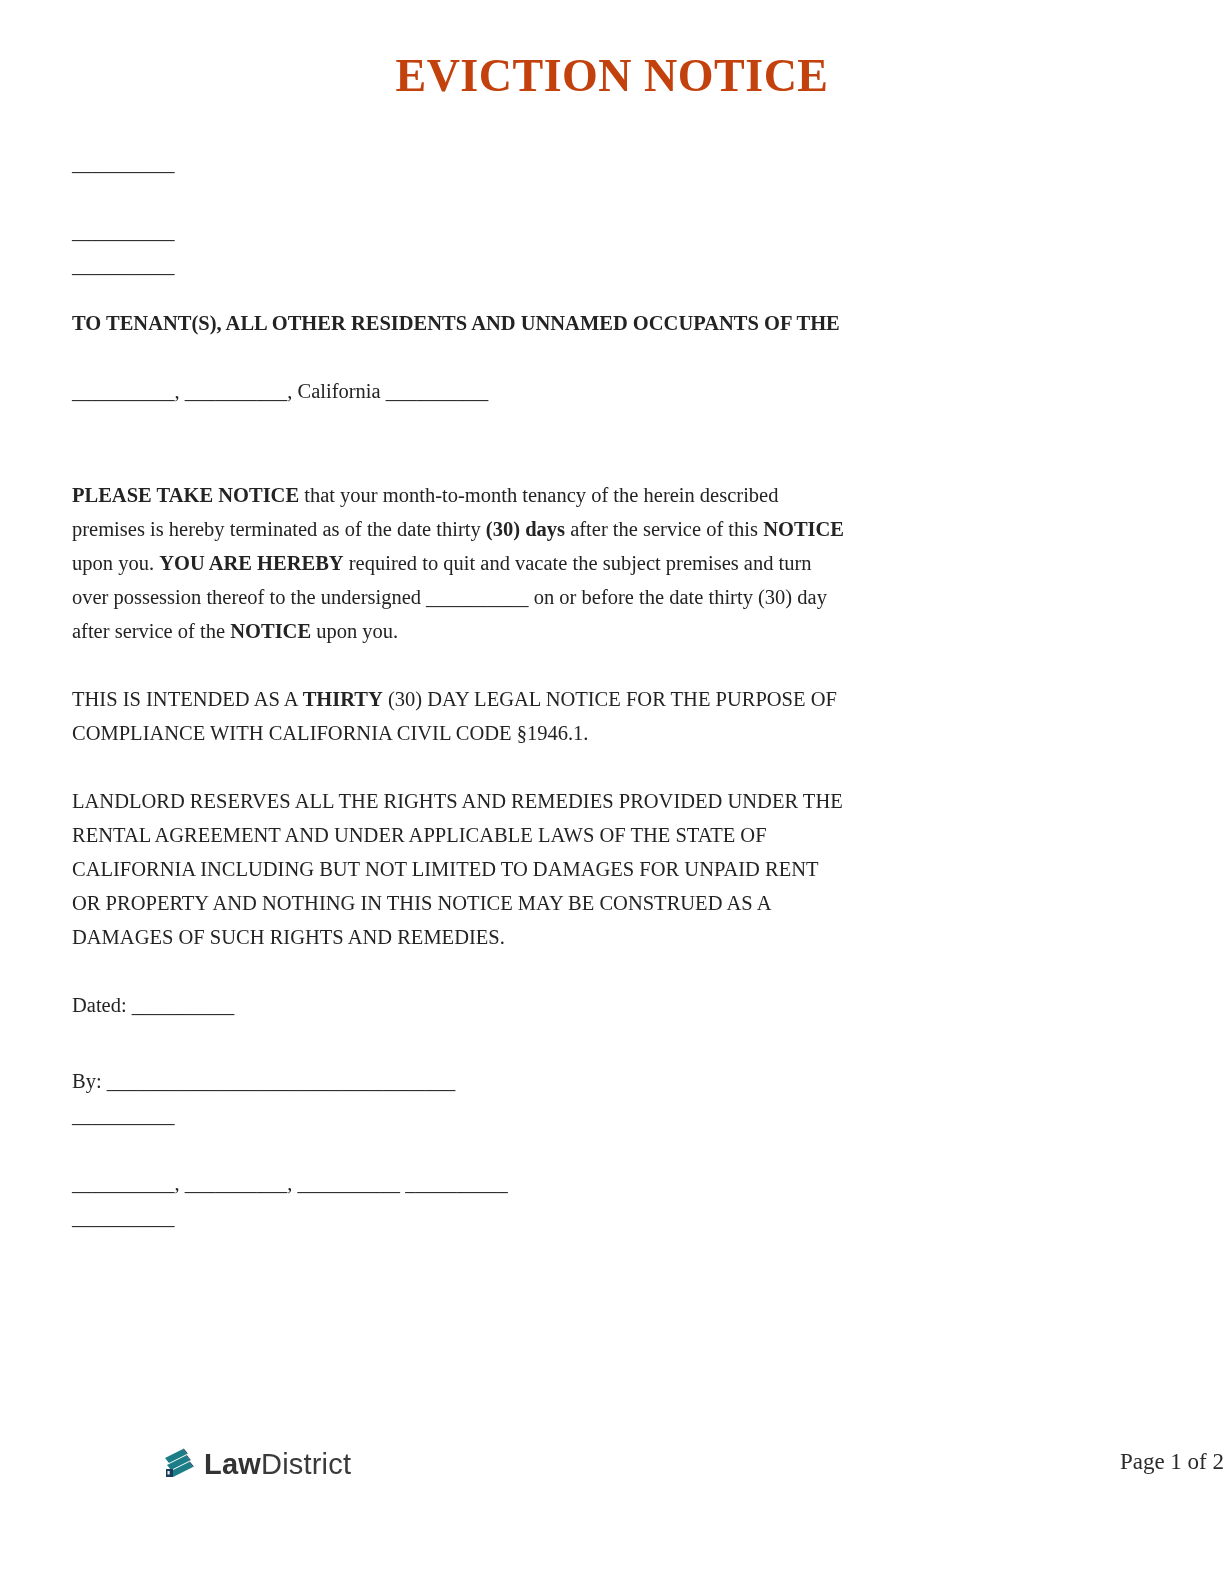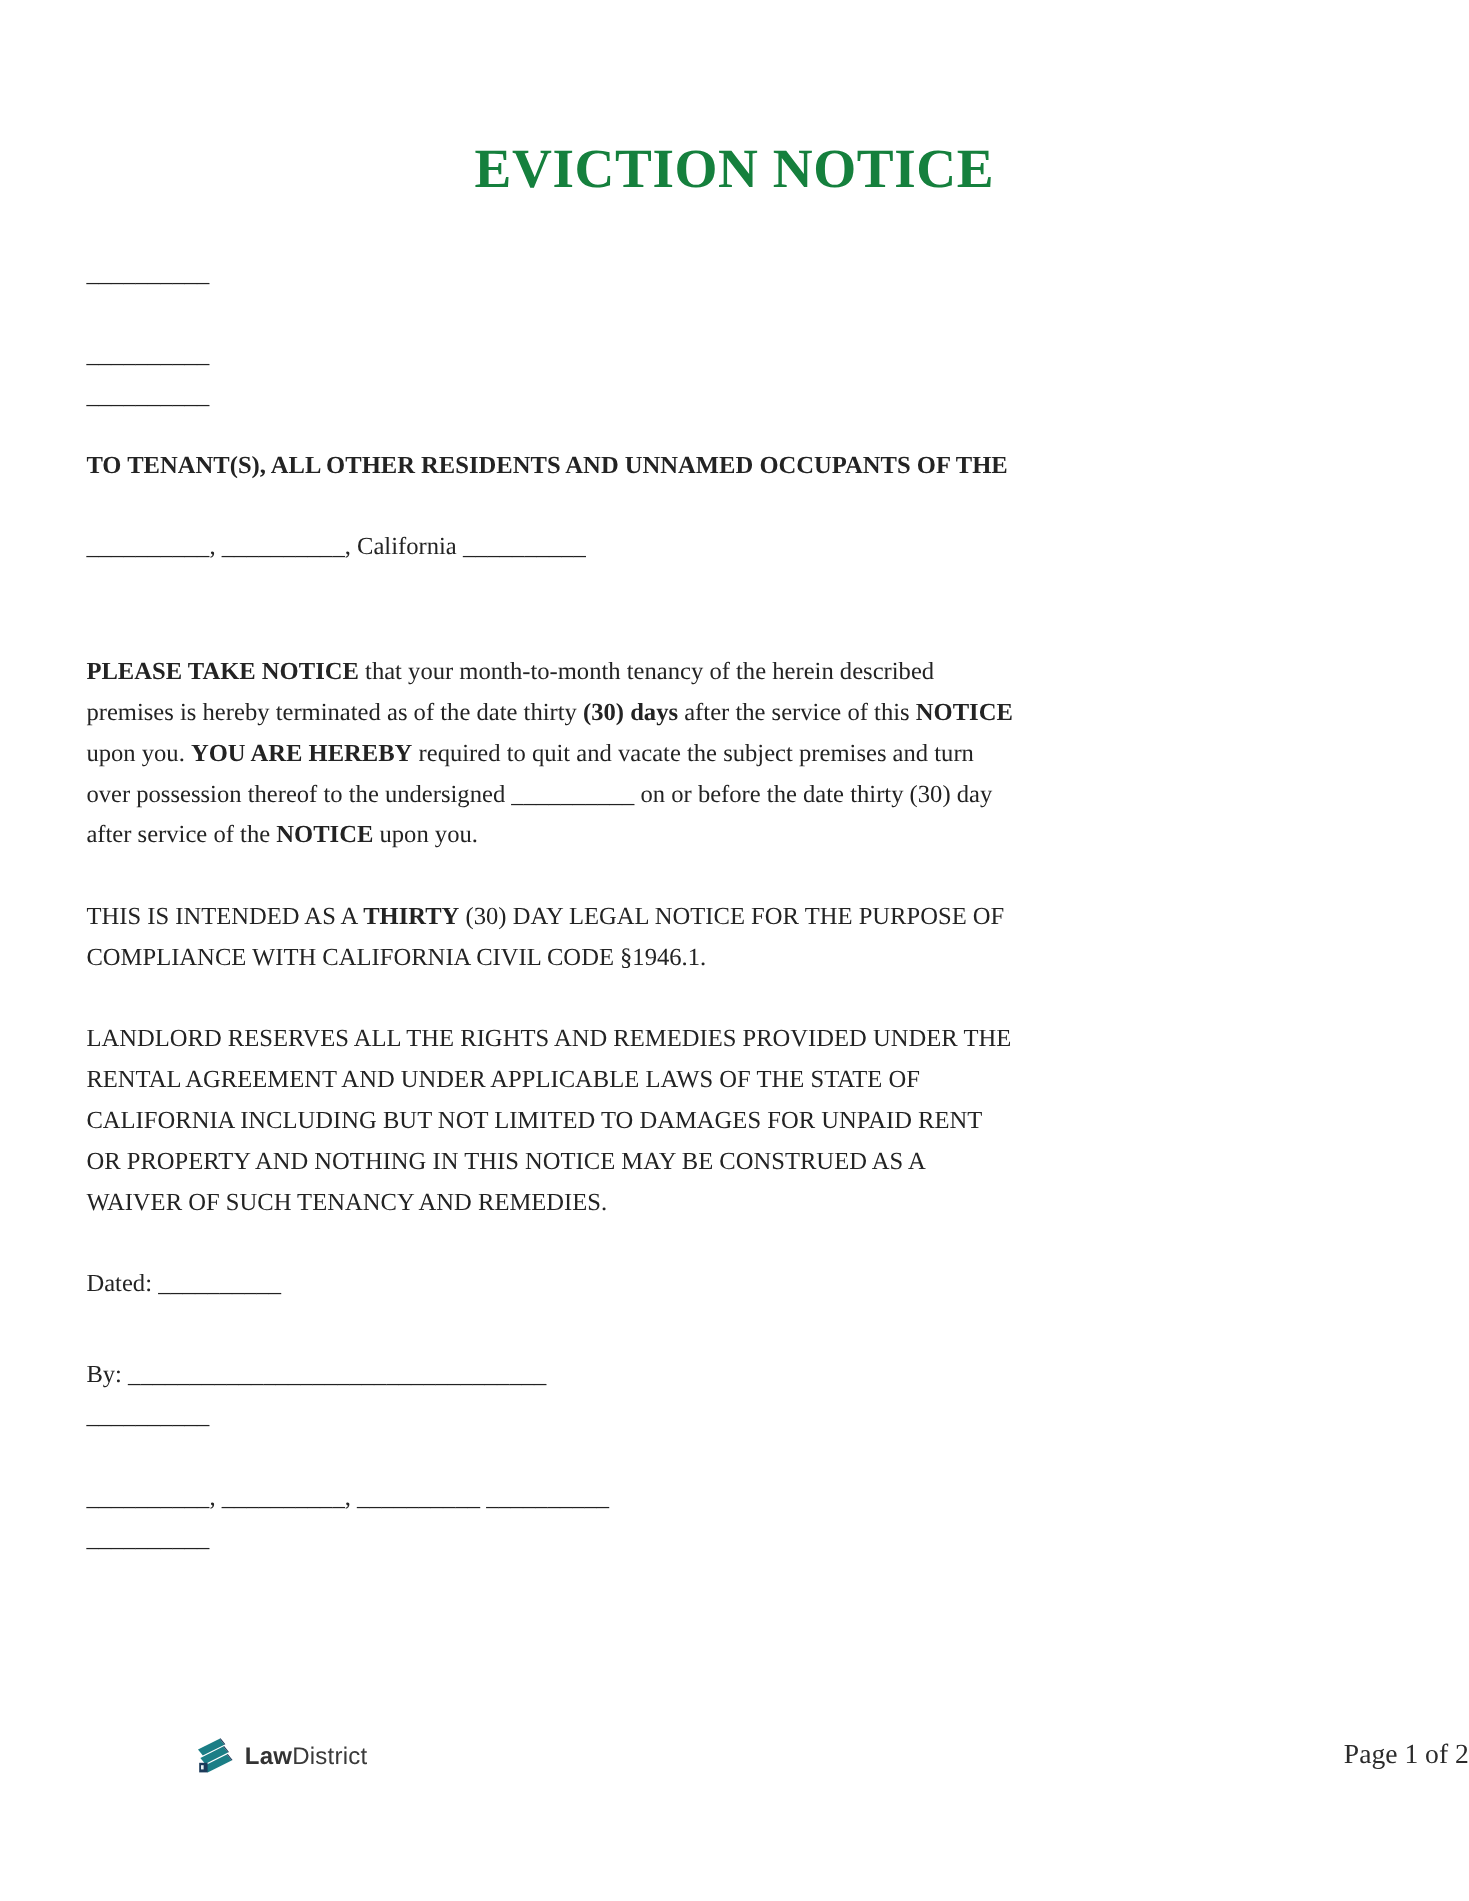--- a/index.html
+++ b/index.html
@@ -14,26 +14,26 @@
     position: relative;
     width: 1224px; height: 1584px;
     background: #ffffff;
     overflow: hidden;
   }
   .content {
     padding: 0 72px;
   }
   h1.title {
     margin: 0;
-    padding-top: 118px;
+    padding-top: 53px;
     text-align: center;
     font-size: 46px;
     line-height: 46px;
     font-weight: bold;
-    color: #15803d;
+    color: #c2410c;
     letter-spacing: 0.5px;
   }
   .line {
     margin: 0;
     font-size: 20.5px;
     line-height: 34px;
     white-space: pre;
   }
   .b { font-weight: bold; }
   .caps-bold { font-weight: bold; }
@@ -60,21 +60,21 @@
   .brand {
     position: absolute;
     left: 158px;
     top: 2px;
     display: flex;
     align-items: center;
     font-family: "Liberation Sans", sans-serif;
   }
   .brand .logo-icon { width: 40px; height: 38px; margin-right: 6px; }
   .brand .t {
-    font-size: 20px;
+    font-size: 29px;
     color: #3a3a3a;
     letter-spacing: 0.2px;
   }
   .brand .t .bold { font-weight: 700; color: #333333; }
 </style>
 </head>
 <body>
 
 <div class="page">
   <h1 class="title">EVICTION NOTICE</h1>
@@ -107,21 +107,21 @@
 
     <p class="line"><span>THIS IS INTENDED AS A </span><span class="b">THIRTY</span><span> (30) DAY LEGAL NOTICE FOR THE PURPOSE OF</span></p>
     <p class="line"><span>COMPLIANCE WITH CALIFORNIA CIVIL CODE §1946.1.</span></p>
 
     <div class="sp34"></div>
 
     <p class="line">LANDLORD RESERVES ALL THE RIGHTS AND REMEDIES PROVIDED UNDER THE</p>
     <p class="line">RENTAL AGREEMENT AND UNDER APPLICABLE LAWS OF THE STATE OF</p>
     <p class="line">CALIFORNIA INCLUDING BUT NOT LIMITED TO DAMAGES FOR UNPAID RENT</p>
     <p class="line">OR PROPERTY AND NOTHING IN THIS NOTICE MAY BE CONSTRUED AS A</p>
-    <p class="line">WAIVER OF SUCH TENANCY AND REMEDIES.</p>
+    <p class="line">DAMAGES OF SUCH RIGHTS AND REMEDIES.</p>
 
     <div class="sp34"></div>
 
     <p class="line"><span>Dated: </span><span>__________</span></p>
 
     <div class="sp42"></div>
 
     <p class="line"><span>By: </span><span>__________________________________</span></p>
     <p class="line"><span>__________</span></p>
 

